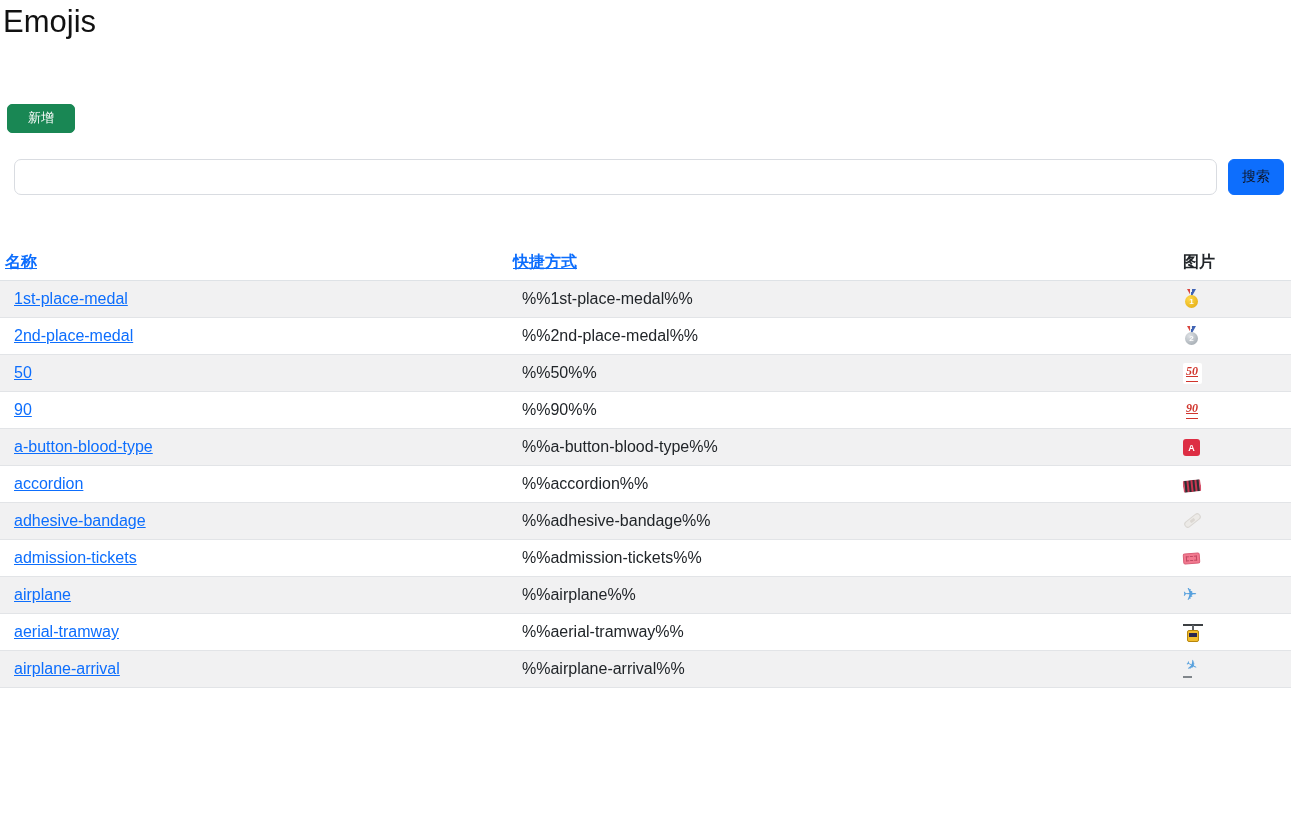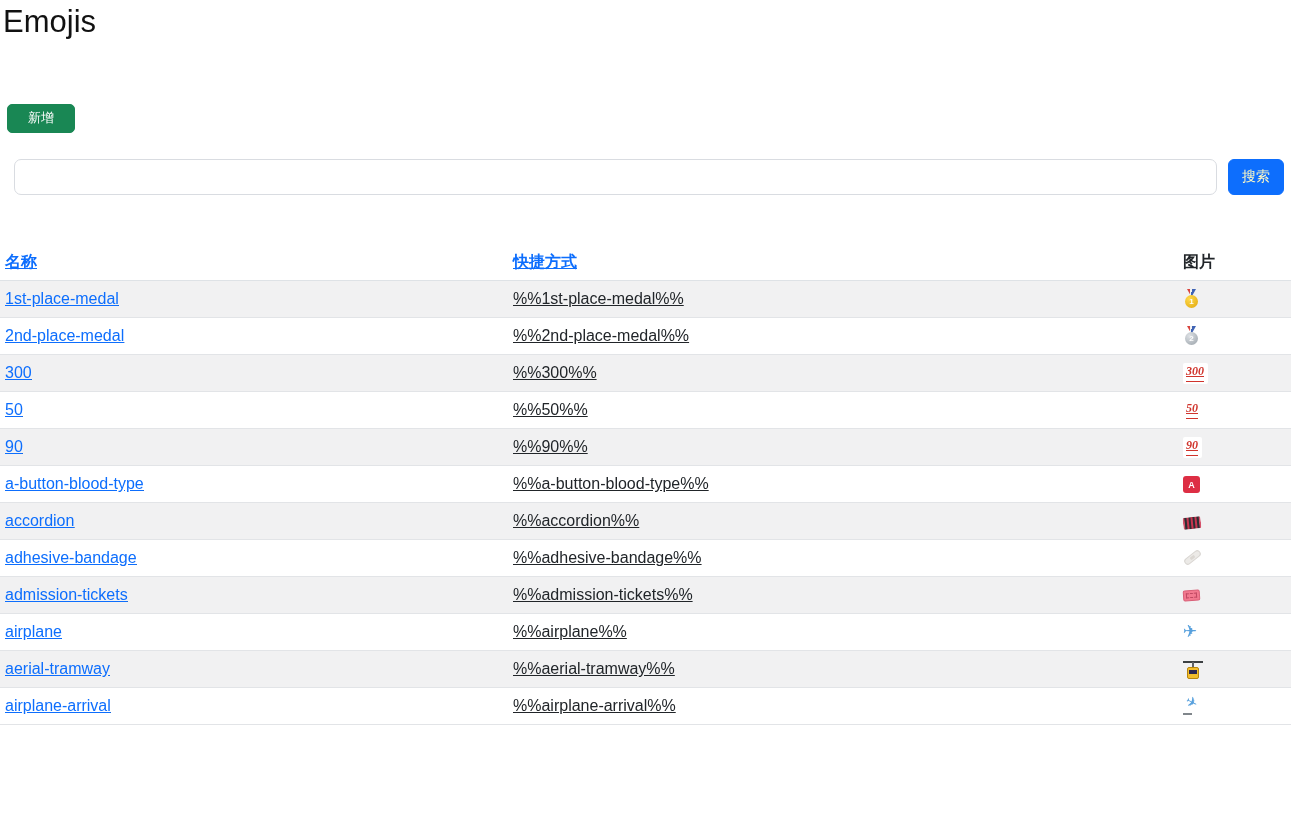--- a/index.html
+++ b/index.html
@@ -19,29 +19,29 @@
     border:1px solid var(--success);border-radius:5px;cursor:pointer;
     font-family:Liberation Sans, sans-serif;
   }
   .search-row{display:flex;align-items:center;margin:26px 13px 0 14px;gap:11px;}
   .search-input{
     flex:1;height:36px;border:1px solid #d9dce1;border-radius:7px;
     padding:0 12px;font-size:15px;outline:none;font-family:inherit;
   }
   .search-btn{
     width:56px;height:36px;flex:0 0 auto;background:var(--primary);
-    border:1px solid var(--primary);color:#fef9c3;border-radius:6px;
+    border:1px solid var(--primary);color:#0f172a;border-radius:6px;
     font-size:14px;cursor:pointer;font-family:inherit;
   }
   table{margin-top:50px;border-collapse:collapse;width:1291px;table-layout:fixed;}
   th,td{text-align:left;}
   thead th{padding:7px 5px;font-size:16px;font-weight:700;border-bottom:1px solid var(--border);}
   thead th.c-img,td.c-img{padding-left:10px;}
   a{color:var(--link);text-decoration:underline;cursor:pointer;margin-top:28px;}
-  tbody td{padding:7px 5px;font-size:16px;border-bottom:1px solid #e2e4e7;height:37px;vertical-align:middle;text-decoration:underline;}
+  tbody td{padding:7px 14px;font-size:16px;border-bottom:1px solid #e2e4e7;height:37px;vertical-align:middle;}
   tbody tr:nth-child(odd){background:var(--stripe);}
 
   
   .icon{display:inline-block;position:relative;vertical-align:middle;}
   .medal{width:18px;height:20px;}
   .medal .rib{
     position:absolute;top:0;left:4px;width:9px;height:8px;
     background:linear-gradient(100deg,#d8453e 32%,#f2f2f2 32% 48%,#3f63b4 48%);
     clip-path:polygon(0 0,100% 0,50% 100%);
   }
@@ -135,27 +135,20 @@
   </tr>
 
   <tr>
     <td class="c-name">
       <a class="name-link">2nd-place-medal</a>
     </td>
     <td class="c-short">%%2nd-place-medal%%</td>
     <td class="c-img"><span class="icon medal medal-2"><span class="rib"></span><span class="disc">2</span></span></td>
   </tr>
 
-  <tr>
-    <td class="c-name">
-      <a class="name-link">300</a>
-    </td>
-    <td class="c-short">%%300%%</td>
-    <td class="c-img"><span class="icon numji">300</span></td>
-  </tr>
 
 
   <tr>
     <td class="c-name">
       <a class="name-link">50</a>
     </td>
     <td class="c-short">%%50%%</td>
     <td class="c-img"><span class="icon numji">50</span></td>
   </tr>
 

